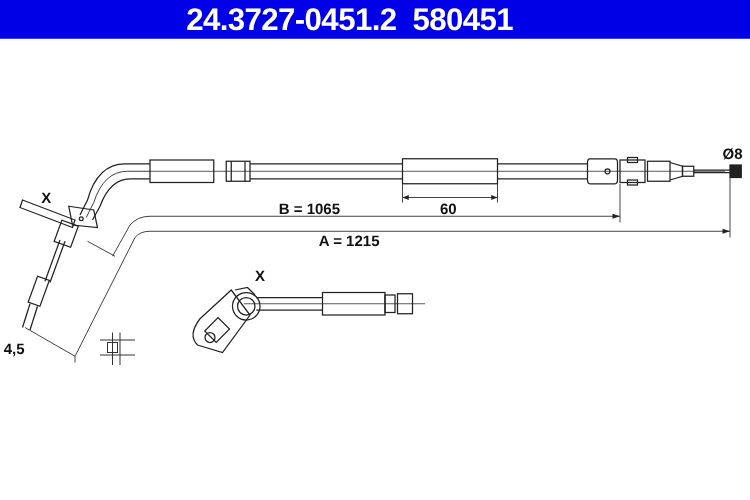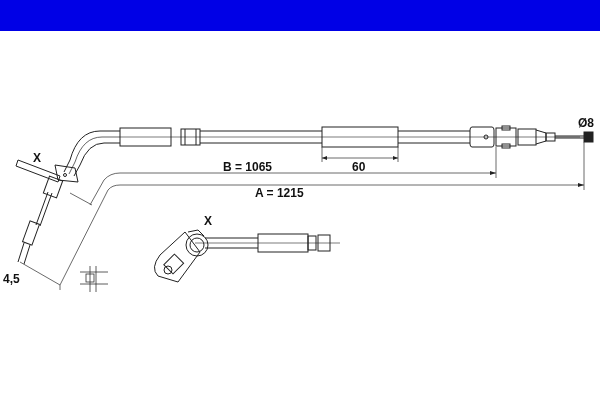--- a/index.html
+++ b/index.html
@@ -8,20 +8,22 @@
     .header-text { position: absolute; top: 1px; font-size: 25px; font-weight: bold; color: #ffffff; line-height: 30px; letter-spacing: -0.5px; }
     #part-number { left: 149px; }
     #ref-number { left: 330px; }
     svg.drawing { position: absolute; left: 0; top: 0; }
     .lbl { font-family: "Liberation Sans", sans-serif; font-weight: bold; fill: #111; }
   </style>
 </head>
 <body>
 
 <div class="header-bar">
+  <span id="part-number" class="header-text">24.3727-0451.2</span>
+  <span id="ref-number" class="header-text">580451</span>
 </div>
 
 <svg class="drawing" width="600" height="400" viewBox="0 0 600 400" xmlns="http://www.w3.org/2000/svg">
   <g fill="none" stroke="#222" stroke-width="1">
 
     <g>
       <path d="M120,131 L100,131 Q78,131 70,160 L64,172"></path>
       <path d="M120,143 L104,143 Q88,143 80,165 L74,176"></path>
       <path d="M120,137 L102,137 Q83,137 75,162 L69,174" stroke-width="0.7"></path>
       <line x1="200" y1="131" x2="322" y2="131"></line>

